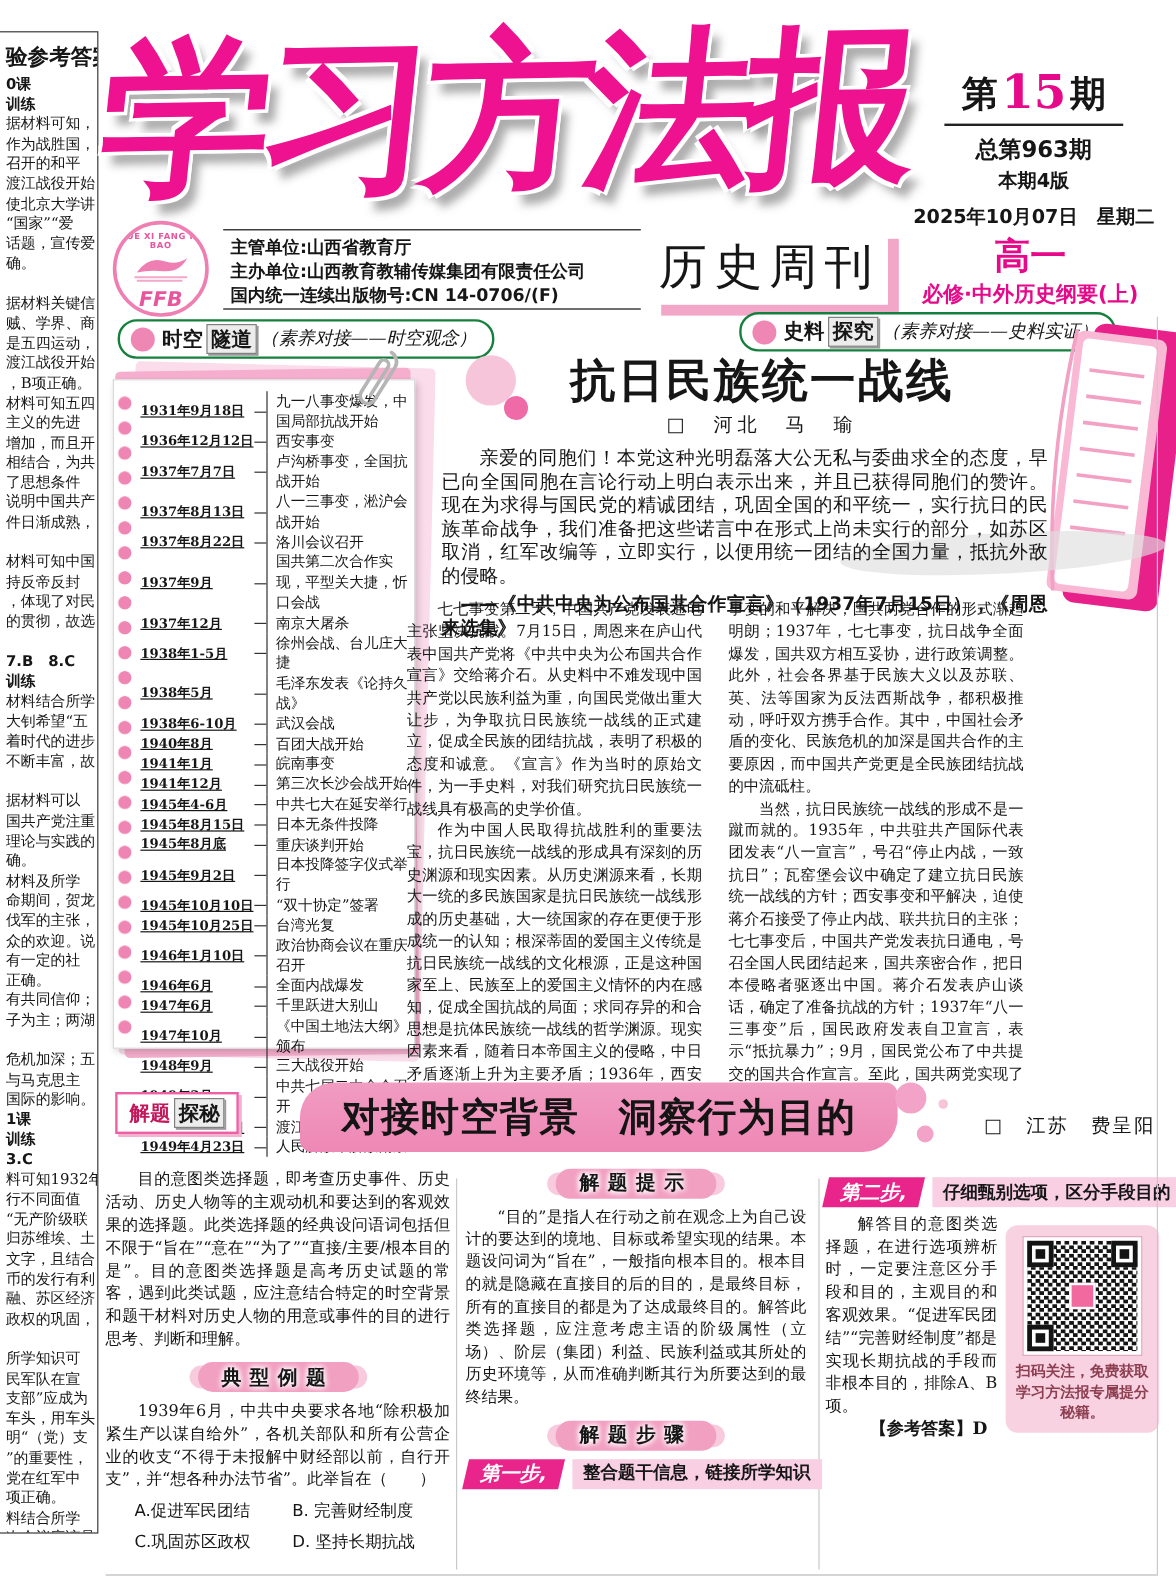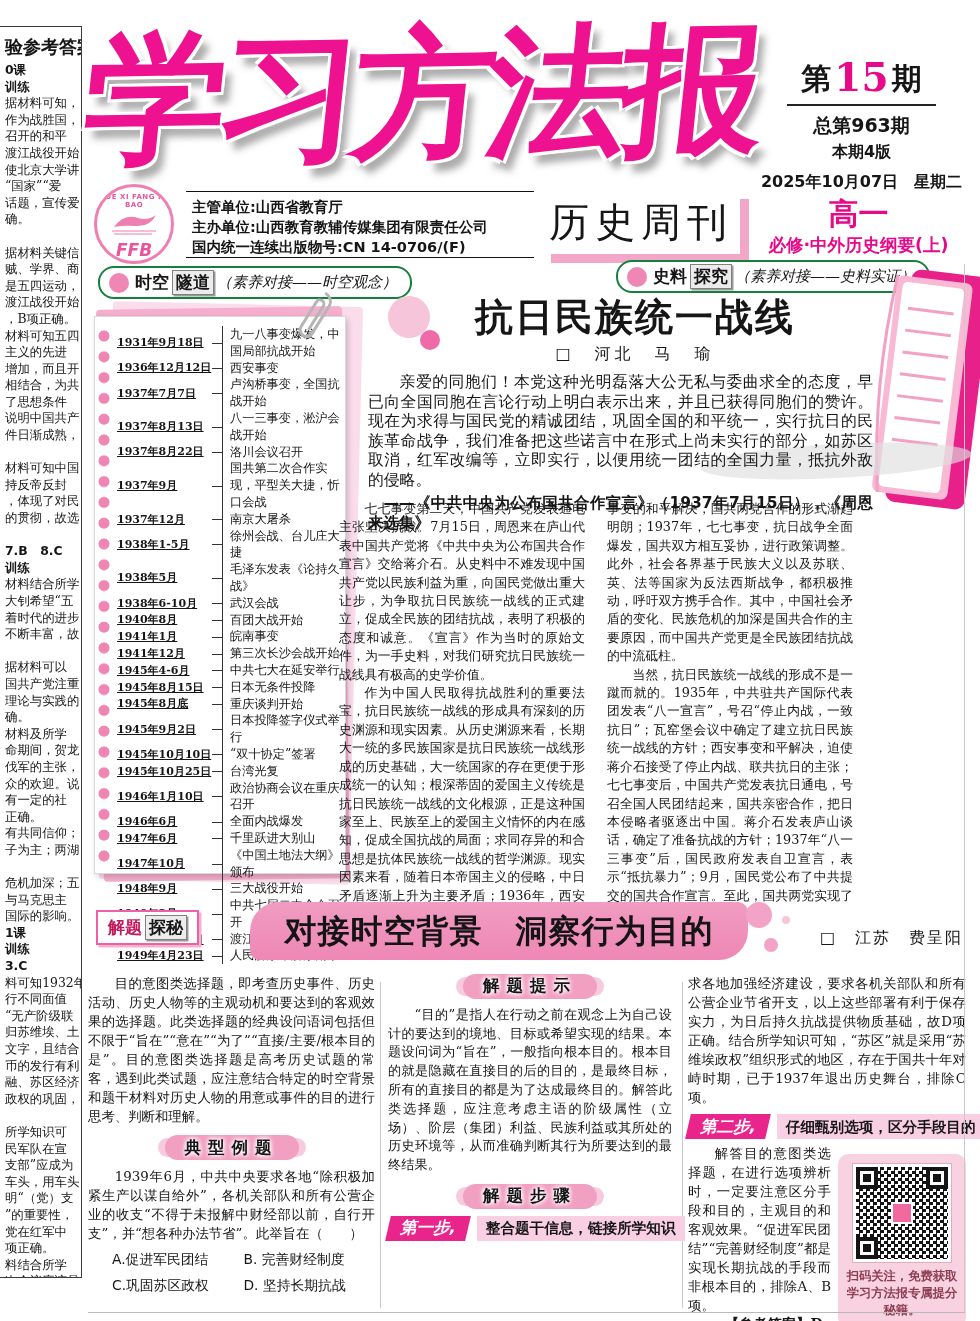--- a/index.html
+++ b/index.html
@@ -608,21 +608,20 @@
   <span class="mini-banner" style="margin-top:0;">解题提示</span>
   <p>“目的”是指人在行动之前在观念上为自己设计的要达到的境地、目标或希望实现的结果。本题设问词为“旨在”，一般指向根本目的。根本目的就是隐藏在直接目的后的目的，是最终目标，所有的直接目的都是为了达成最终目的。解答此类选择题，应注意考虑主语的阶级属性（立场）、阶层（集团）利益、民族利益或其所处的历史环境等，从而准确判断其行为所要达到的最终结果。</p>
   <span class="mini-banner">解题步骤</span>
   <div class="flag-row">
     <div class="flag"><span>第一步,</span></div>
     <div class="step-head">整合题干信息，链接所学知识</div>
   </div>
 </div>
 
 <div class="col" style="left:688px;width:278px;">
-  <p style="text-indent:0;">求各地加强经济建设，要求各机关部队和所有公营企业节省开支，以上这些部署有利于保存实力，为日后持久抗战提供物质基础，故D项正确。结合所学知识可知，“苏区”就是采用“苏维埃政权”组织形式的地区，存在于国共十年对峙时期，已于1937年退出历史舞台，排除C项。</p>
   <div class="flag-row">
     <div class="flag"><span>第二步,</span></div>
     <div class="step-head">仔细甄别选项，区分手段目的</div>
   </div>
   <div>
     <div class="qr-box">
       <div class="qr">
         <div class="f tl">
             <div class="fi"></div>
           </div>

